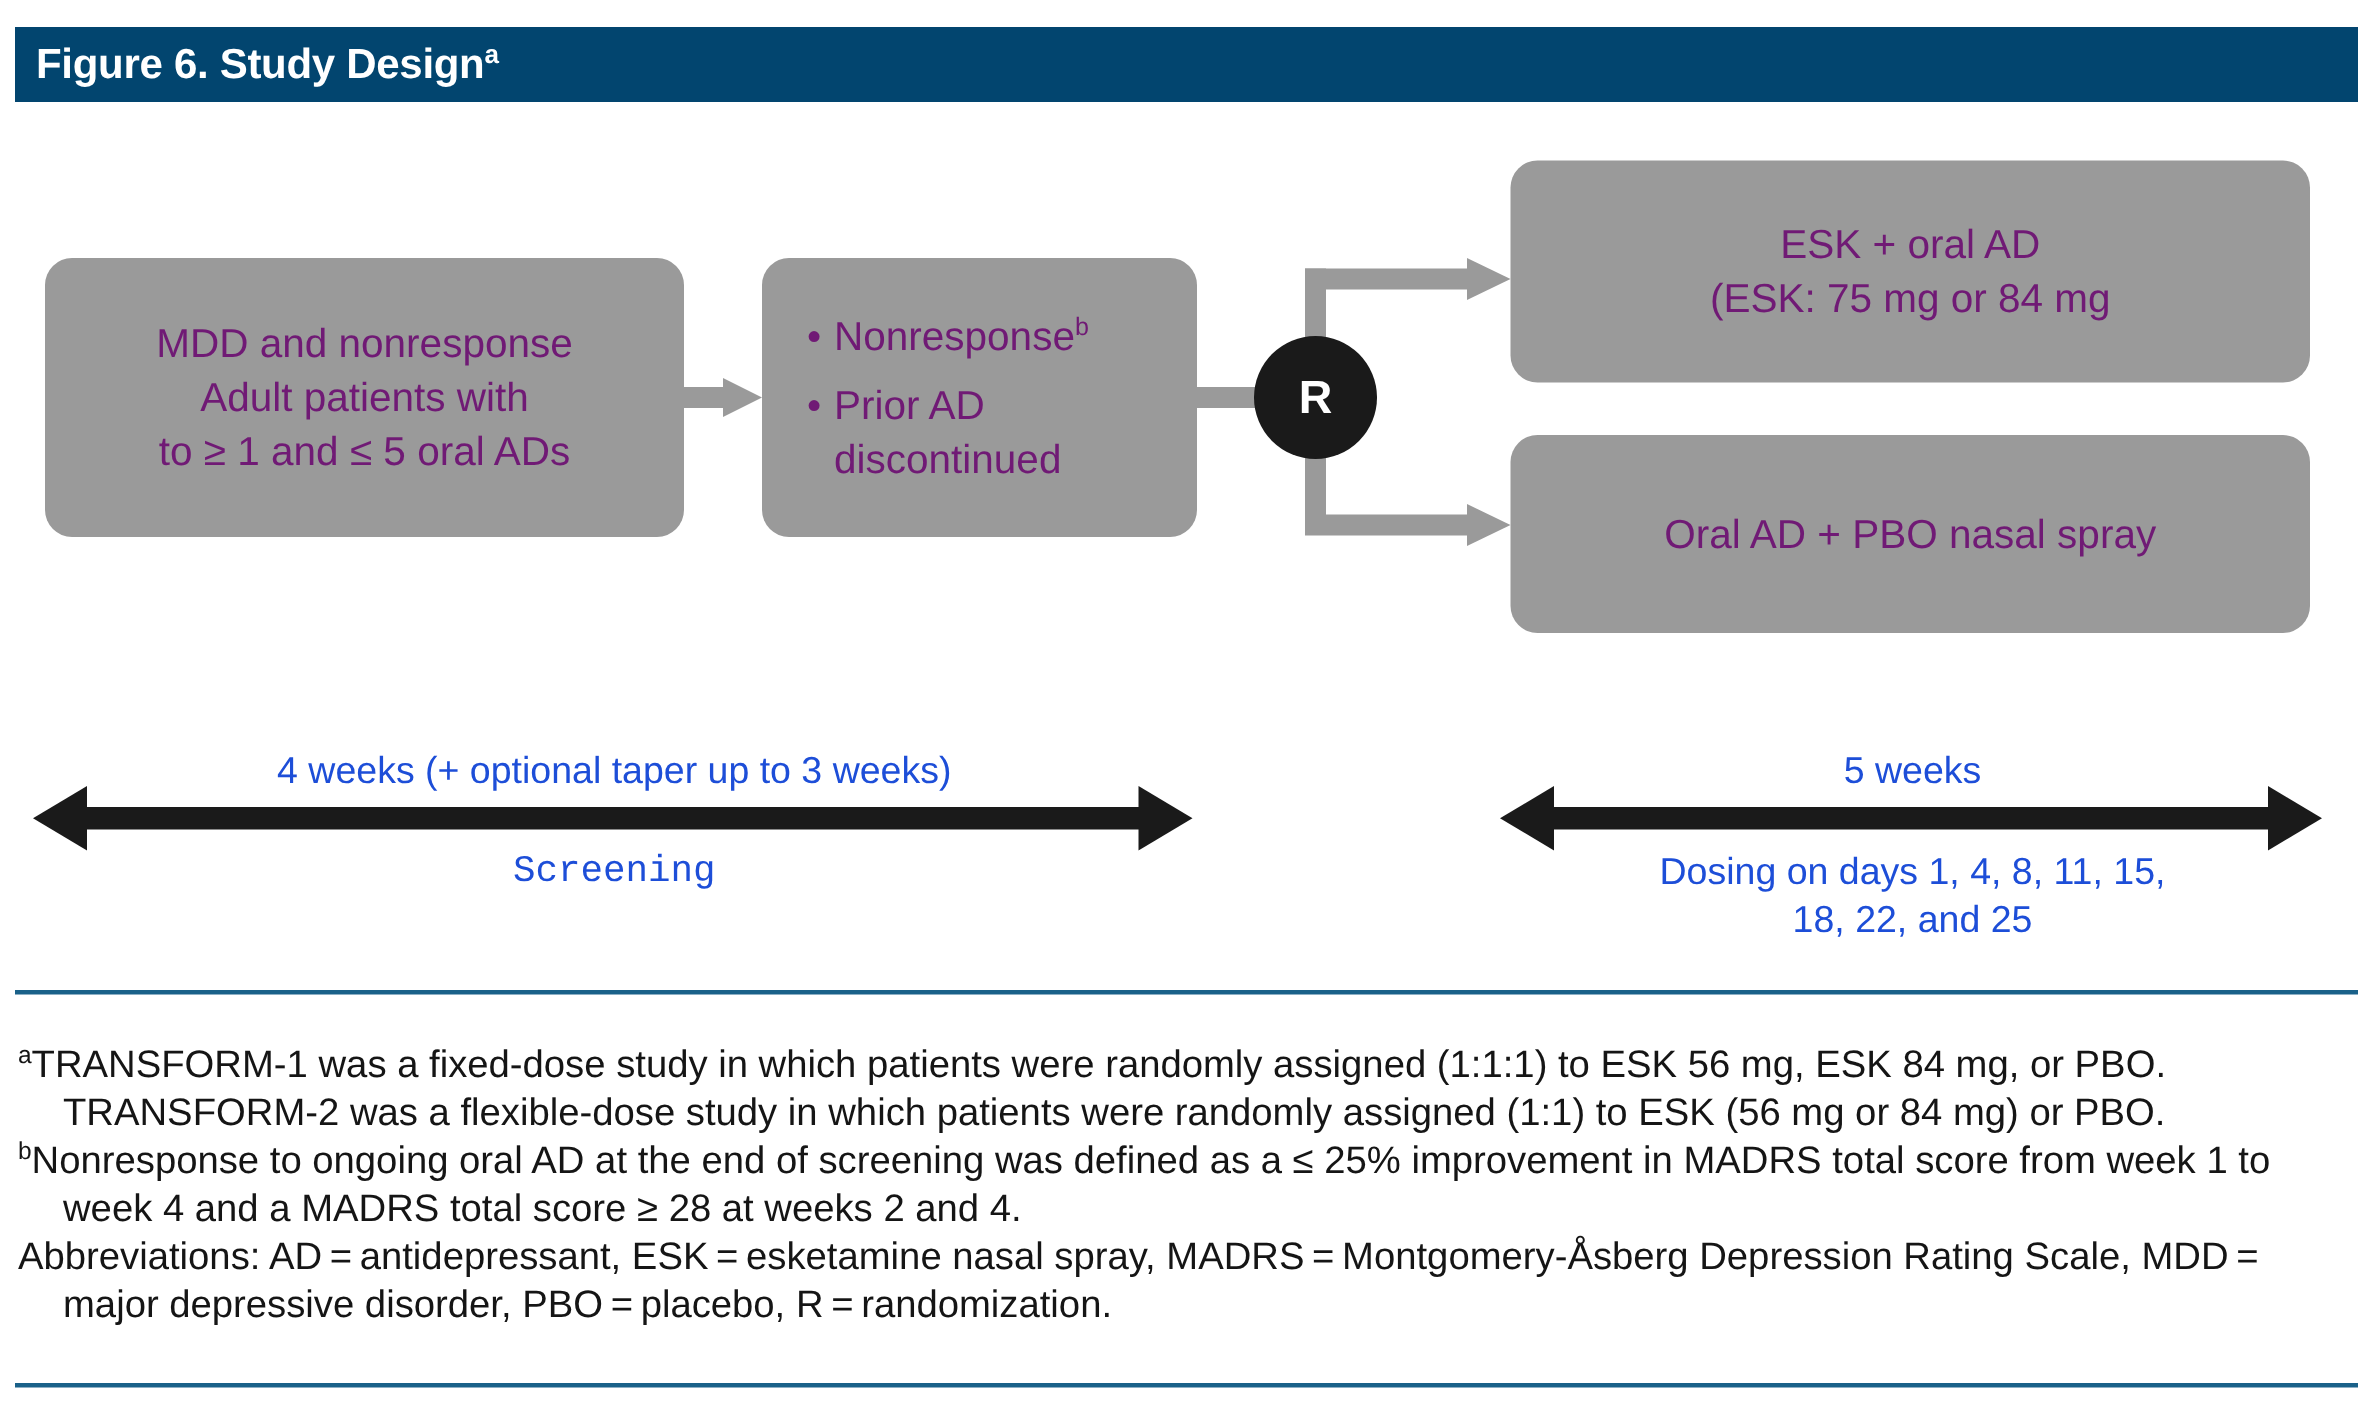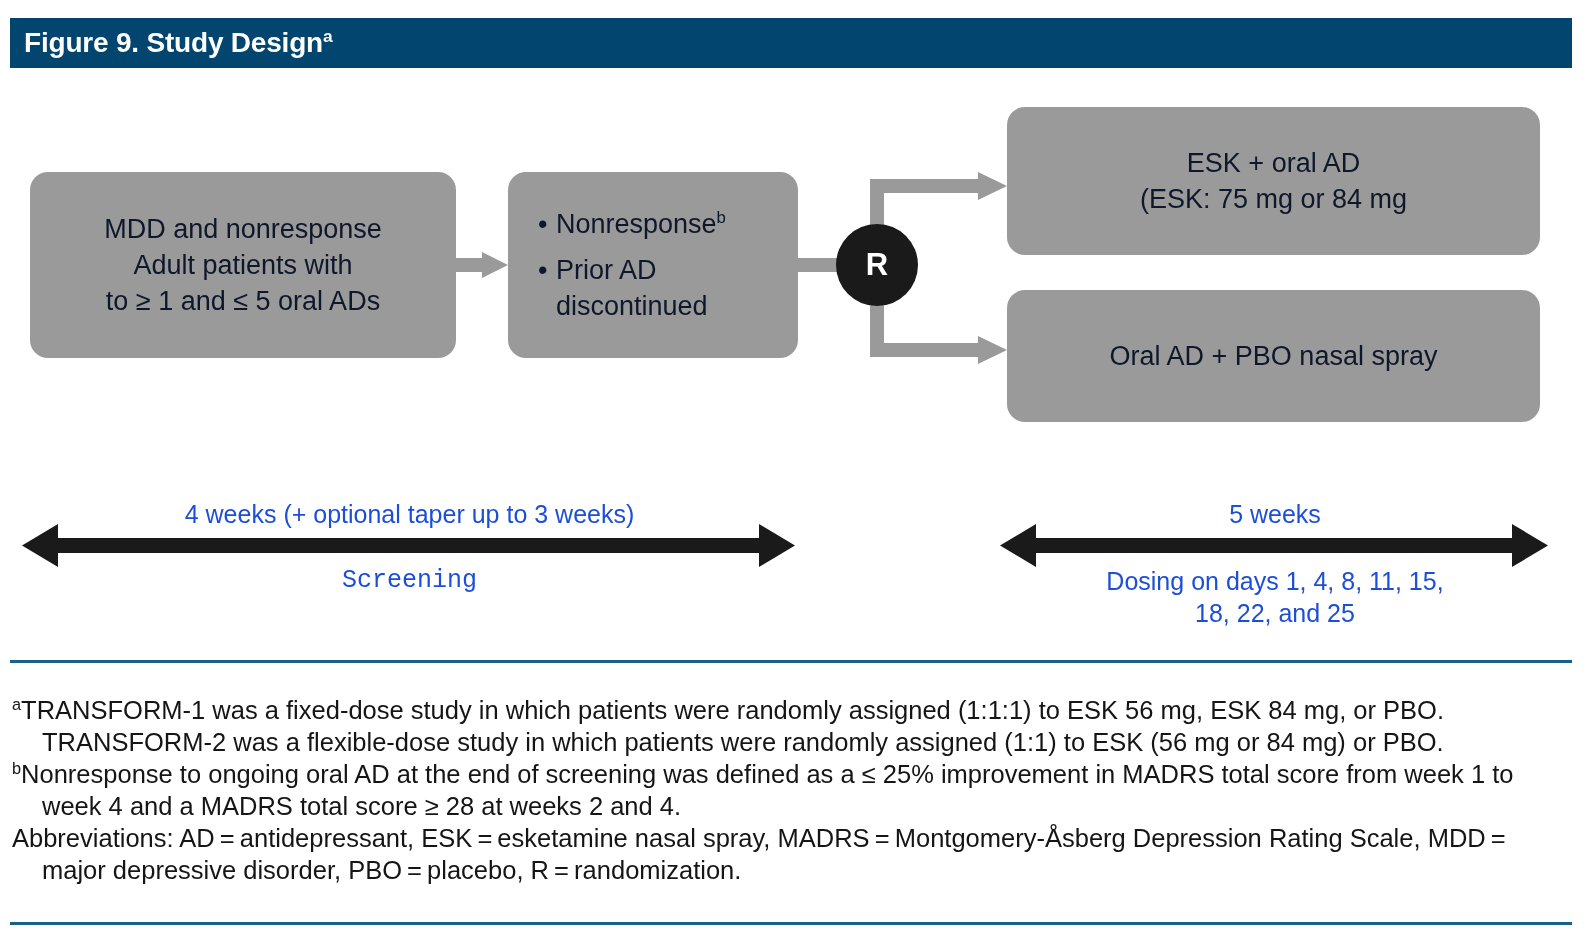--- a/index.html
+++ b/index.html
@@ -44,21 +44,21 @@
     font-weight: bold;
     vertical-align: super;
     line-height: 0;
   }
 
   
   .gbox {
     position: absolute;
     background: #9a9a9a;
     border-radius: 18px;
-    color: #0f172a;
+    color: #701a75;
     display: flex;
     align-items: center;
     justify-content: center;
     text-align: center;
     box-sizing: border-box;
     font-size: 27px;
     line-height: 1.34;
   }
   .gbox .inner { width: 100%; padding: 0 12px; box-sizing: border-box; }
   .gbox sup {
@@ -159,21 +159,21 @@
     vertical-align: super;
     line-height: 0;
   }
 </style>
 </head>
 <body>
 
 <div id="figure-root">
 
   <div class="title-bar">
-    <div class="title-text"><span>Figure 9. Study Design</span><sup>a</sup></div>
+    <div class="title-text"><span>Figure 6. Study Design</span><sup>a</sup></div>
   </div>
 
   <svg id="connectors" viewBox="0 0 1585 948" xmlns="http://www.w3.org/2000/svg">
 
     <g>
       <rect x="456" y="258" width="32" height="14" fill="#9a9a9a"></rect>
       <polygon points="482,252 508,265 482,278" fill="#9a9a9a"></polygon>
     </g>
 
     <g>

